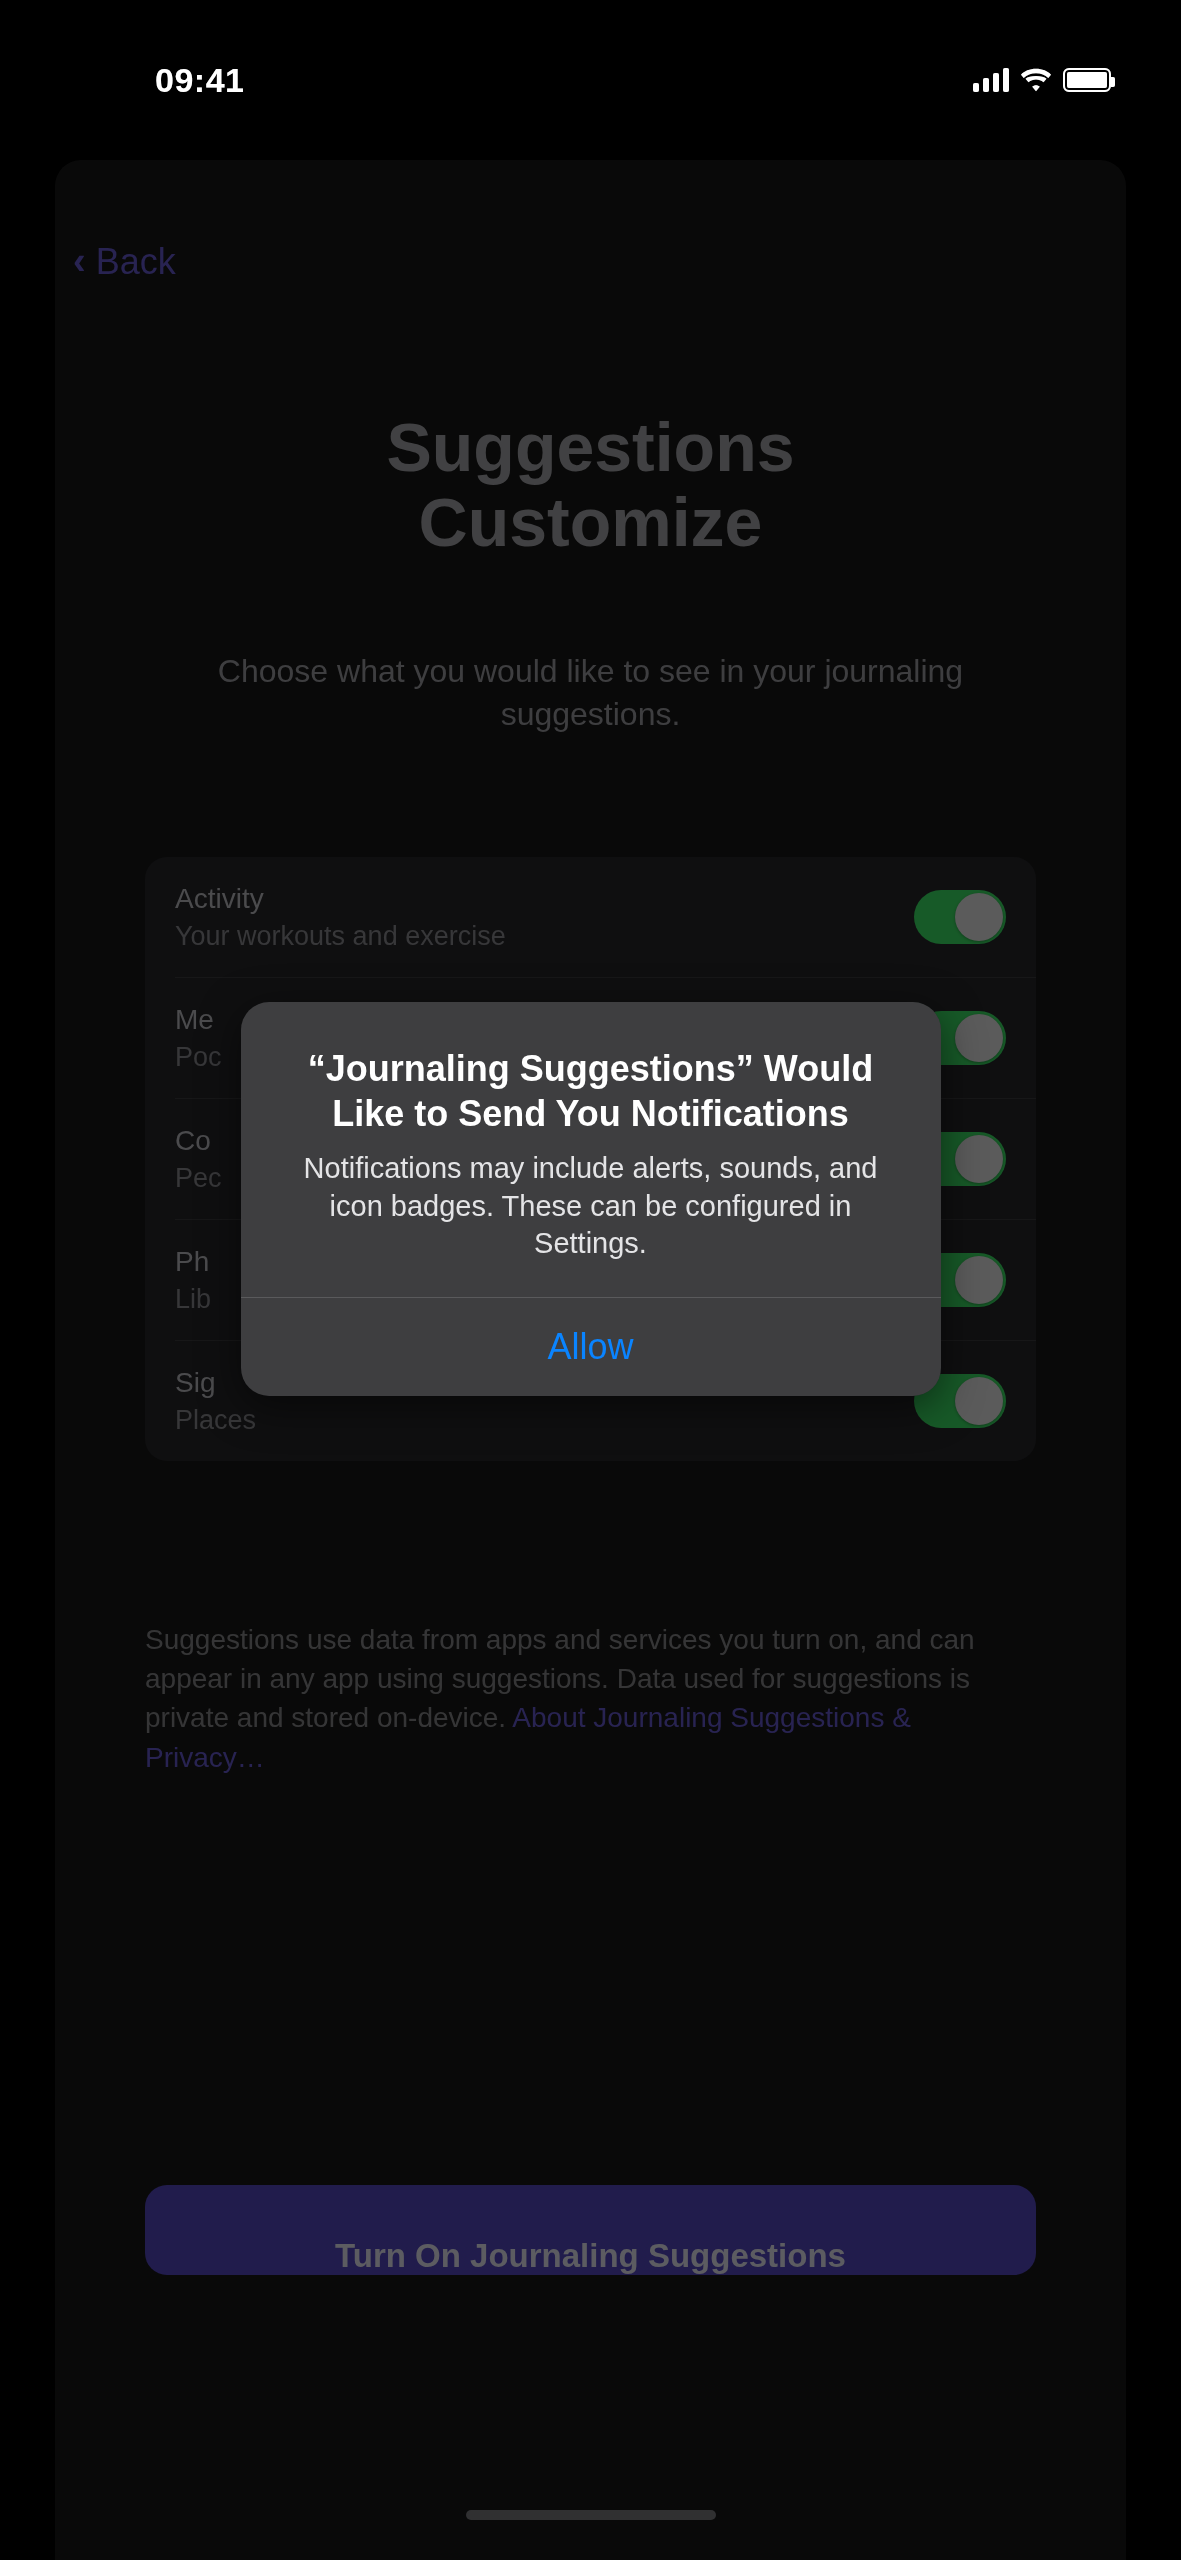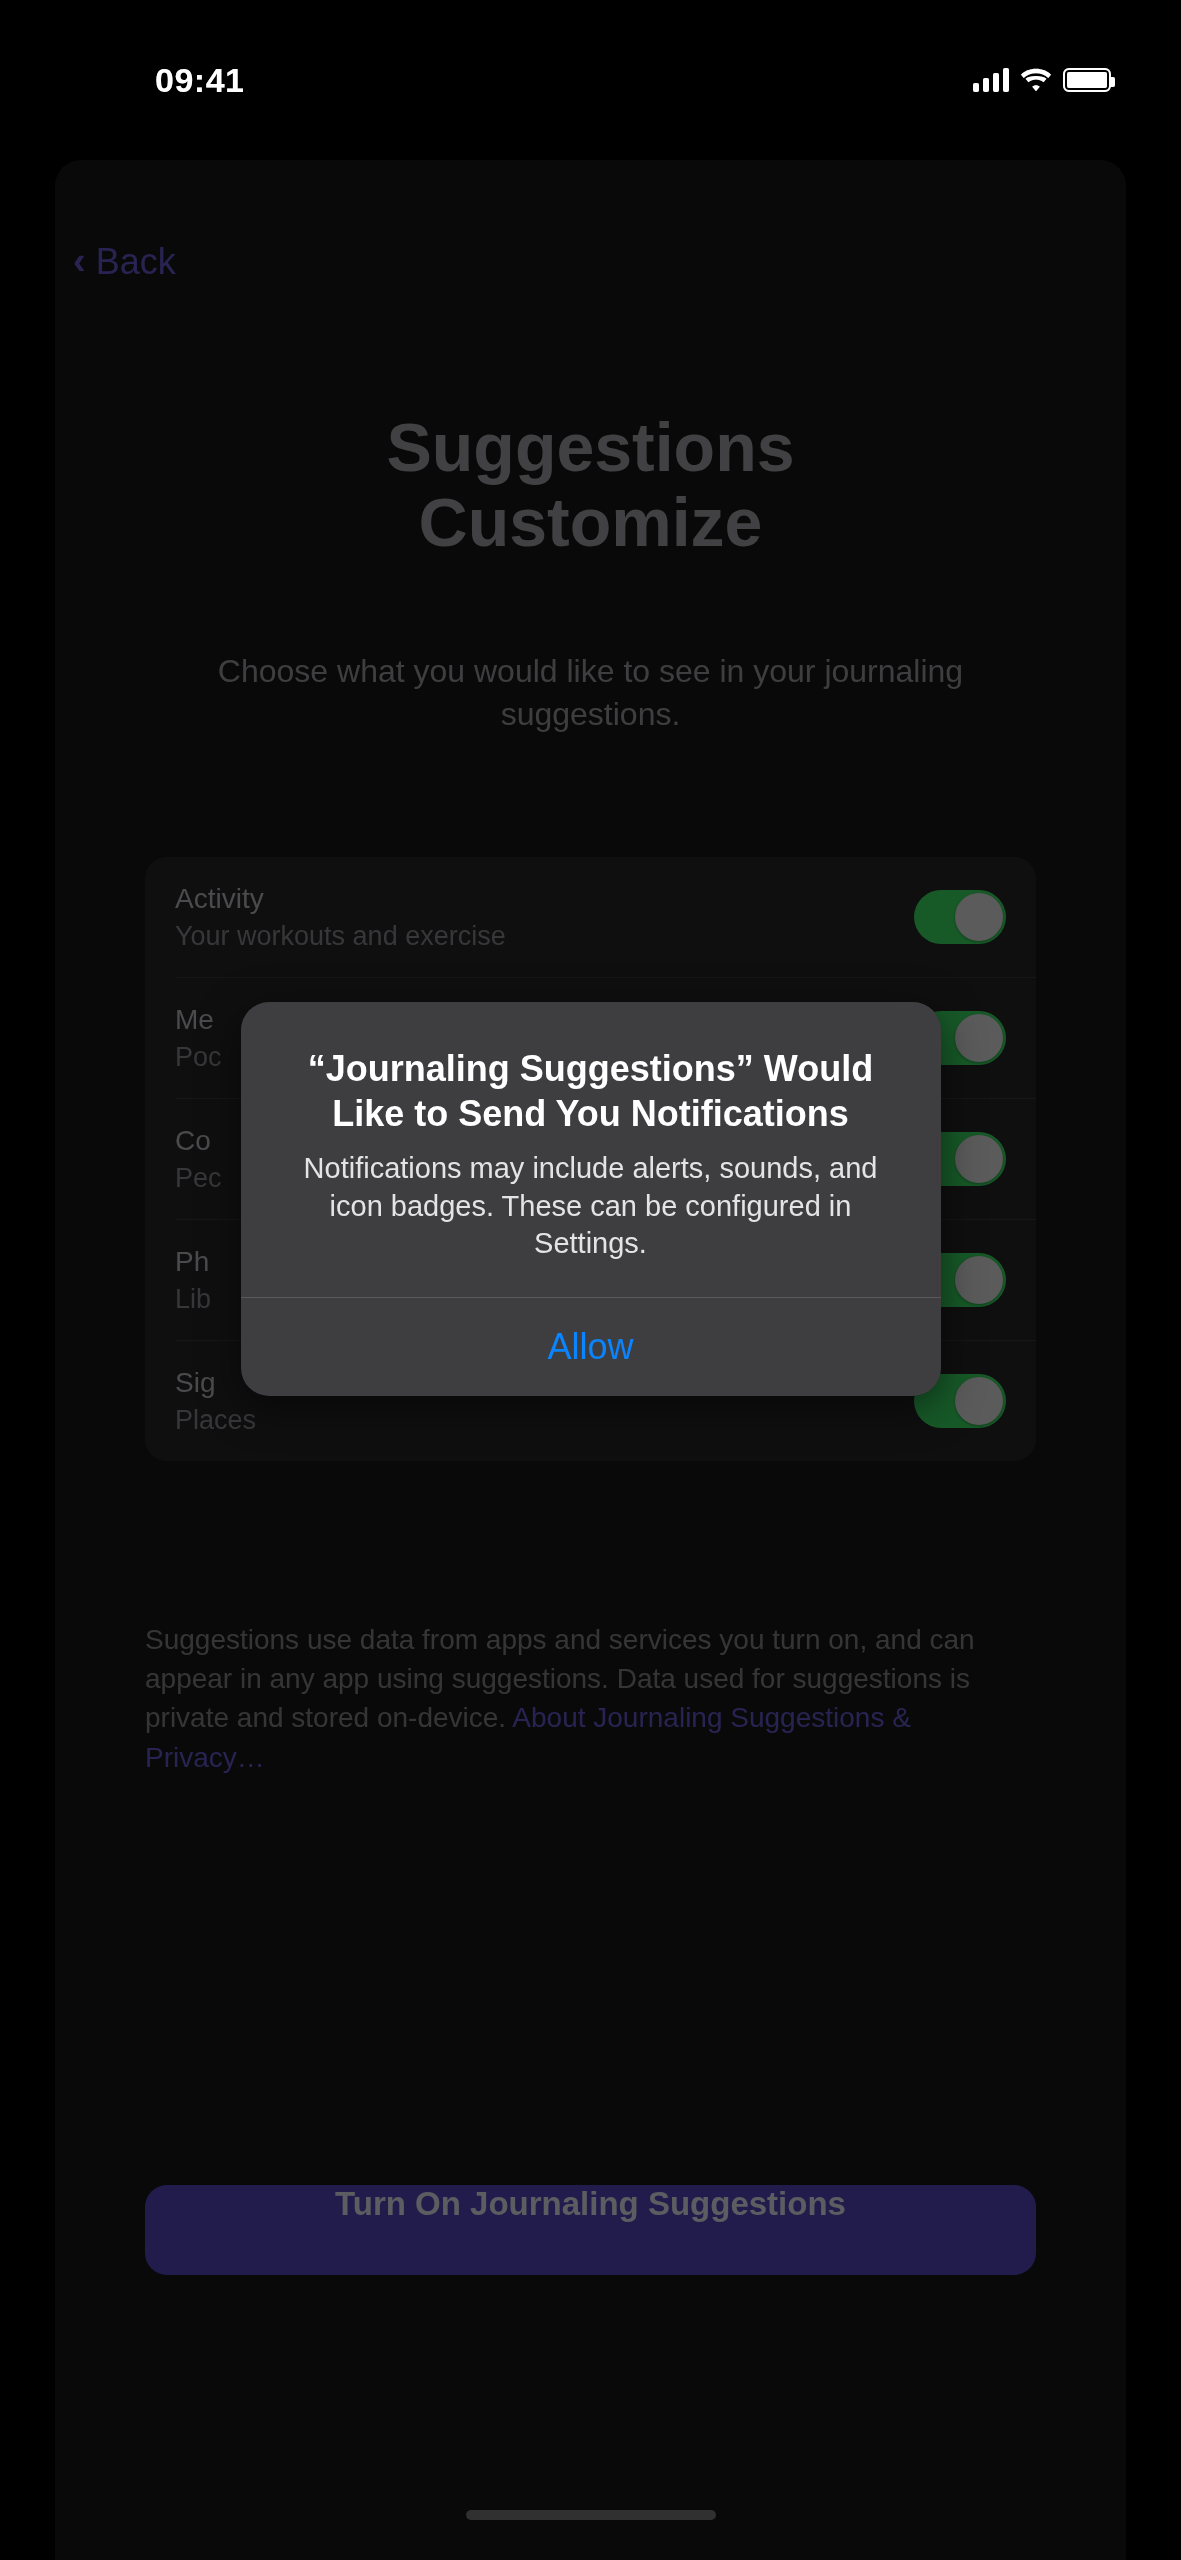--- a/index.html
+++ b/index.html
@@ -162,21 +162,21 @@
   }
   .footer-text .link { color:#5a4fb5; }
 
   .cta-button {
     position: absolute;
     bottom: 285px;
     left: 90px; right: 90px;
     height: 90px;
     background: #4a3fa8;
     border-radius: 22px;
-    display:flex; align-items:flex-start; justify-content:center;
+    display:flex; align-items:flex-end; justify-content:center;
     color:#cdcdd8;
     font-size:33px;
     font-weight:600;
   }
 
   .home-indicator {
     position:absolute;
     bottom: 40px;
     left:50%; transform:translateX(-50%);
     width: 250px; height: 10px;

